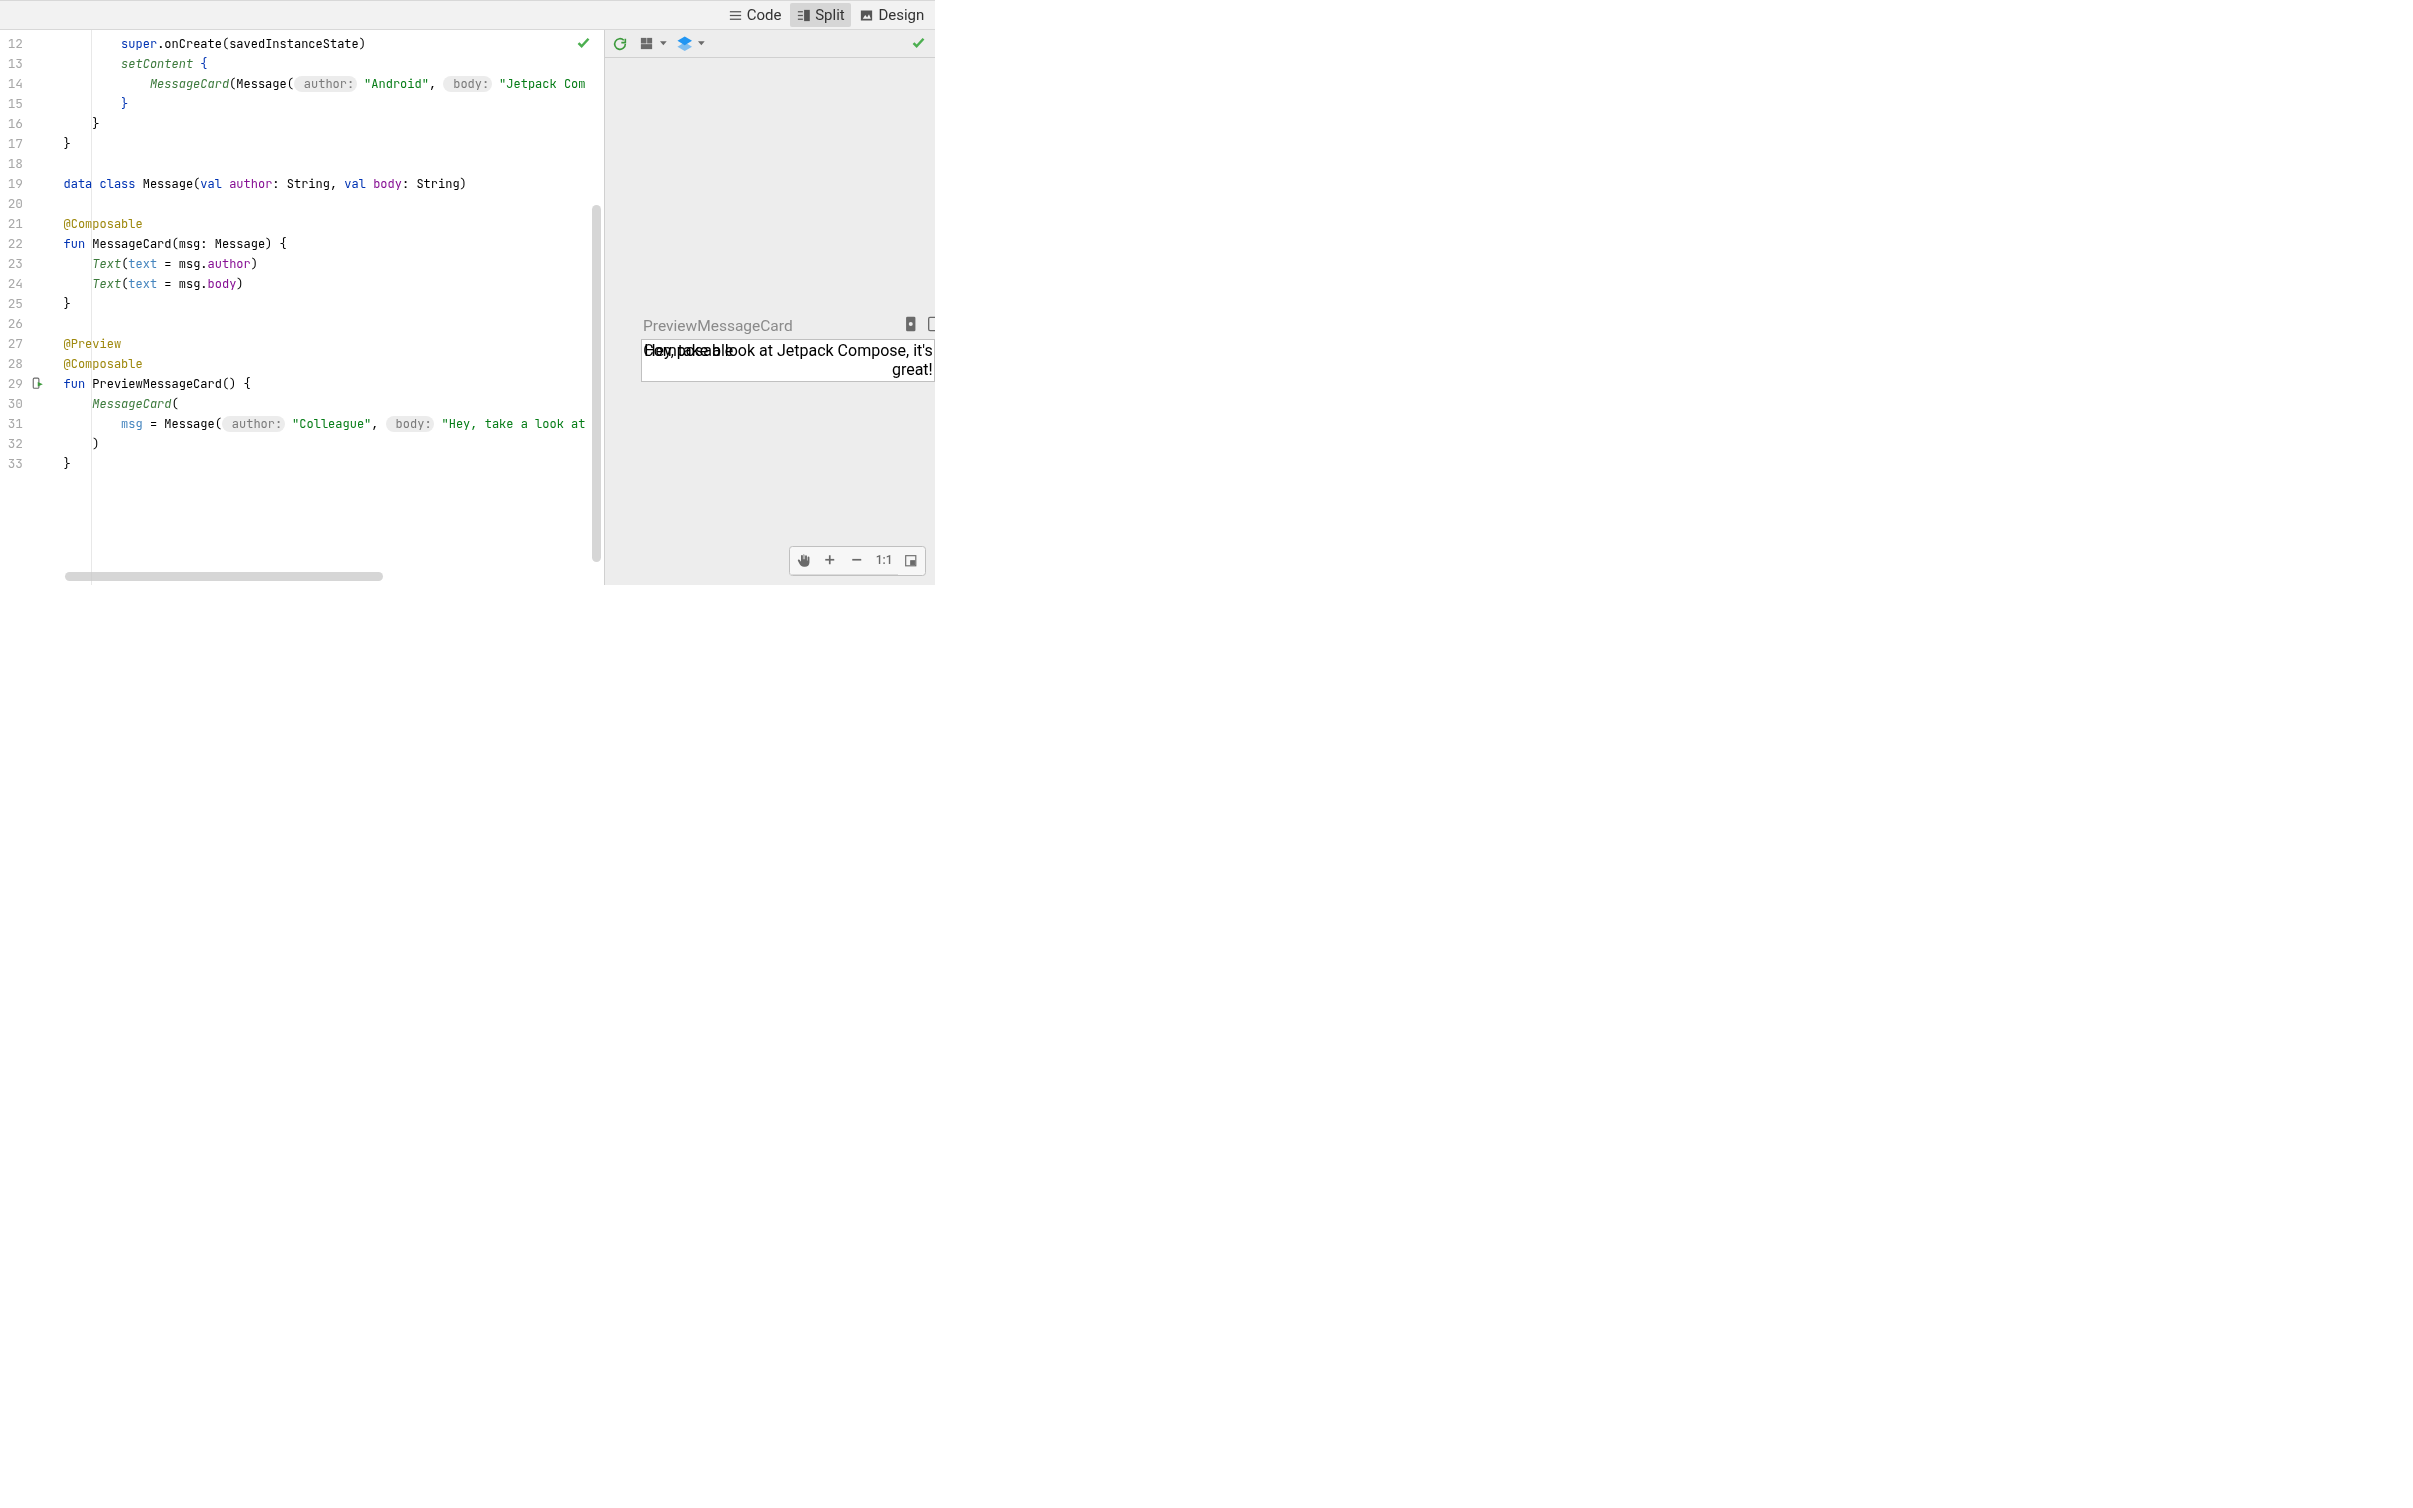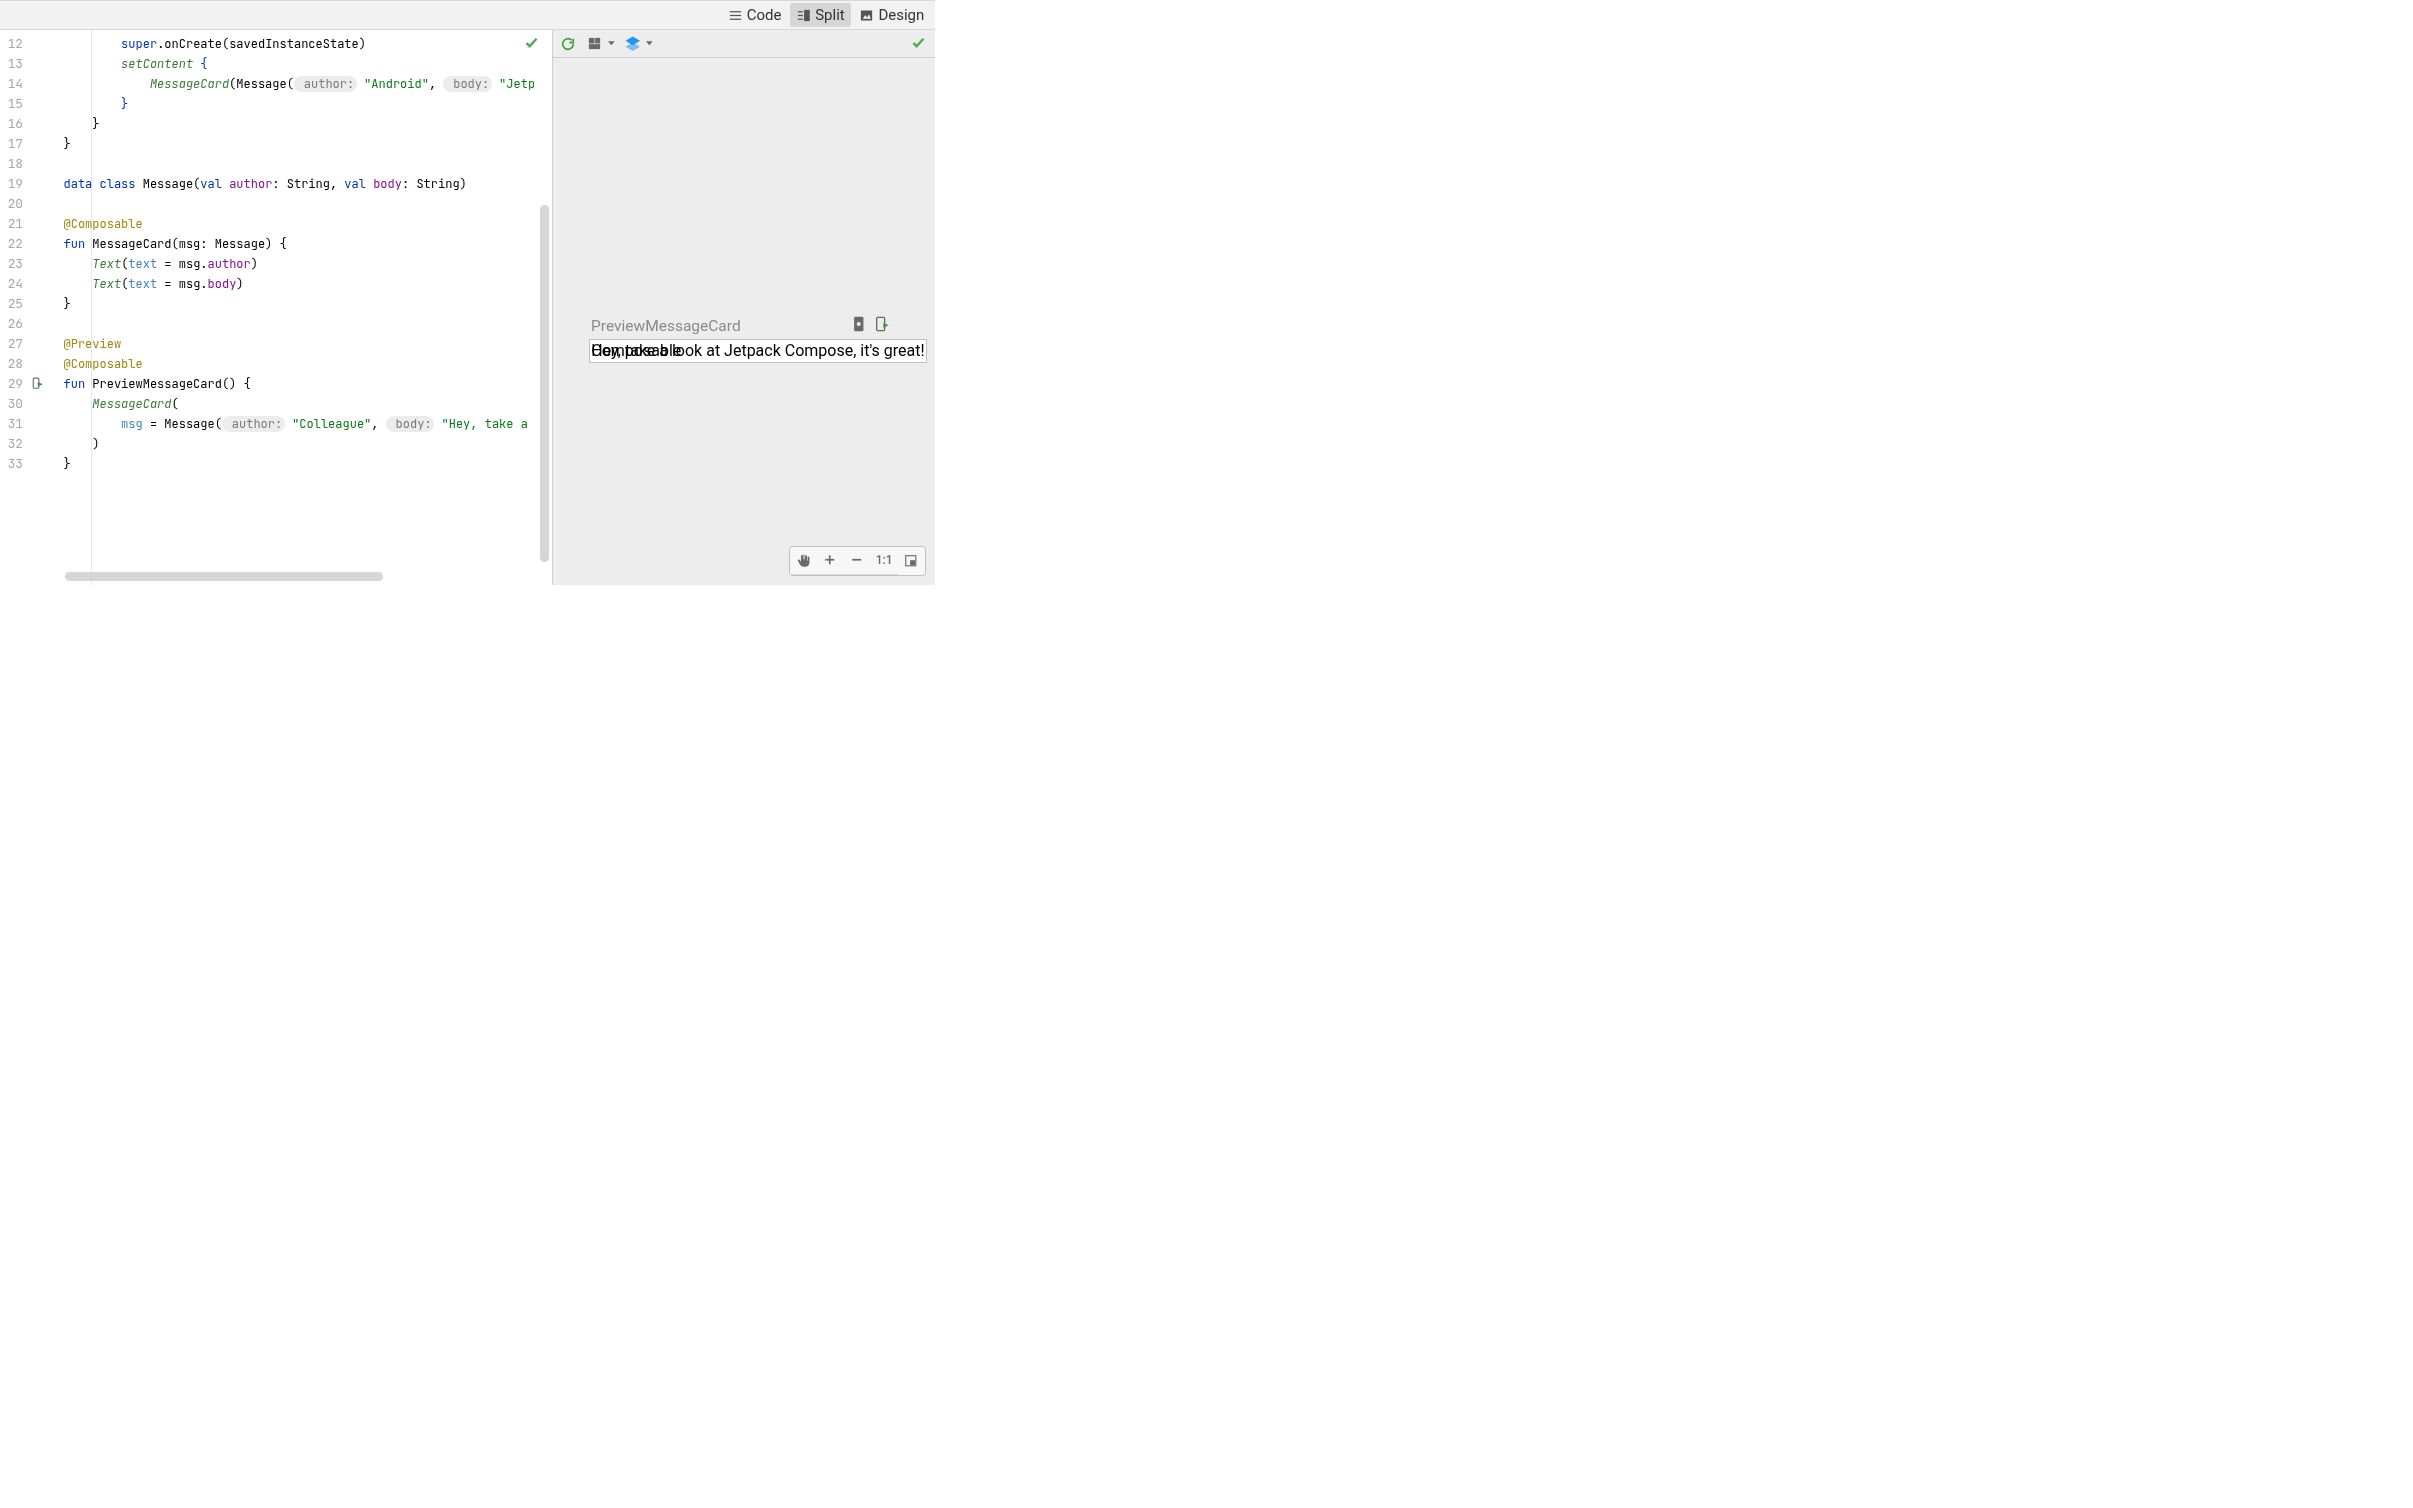--- a/index.html
+++ b/index.html
@@ -37,21 +37,21 @@
   .view-icon {
     display: inline-flex;
     align-items: center;
     justify-content: center;
   }
   .main {
     display: flex;
     height: calc(100% - 30px);
   }
   .editor-pane {
-    width: 552px;
+    width: 604px;
     position: relative;
     background: #fff;
     overflow: hidden;
     text-decoration: underline;
   }
   .gutter {
     position: absolute;
     left: 0;
     top: 0;
     width: 50px;

